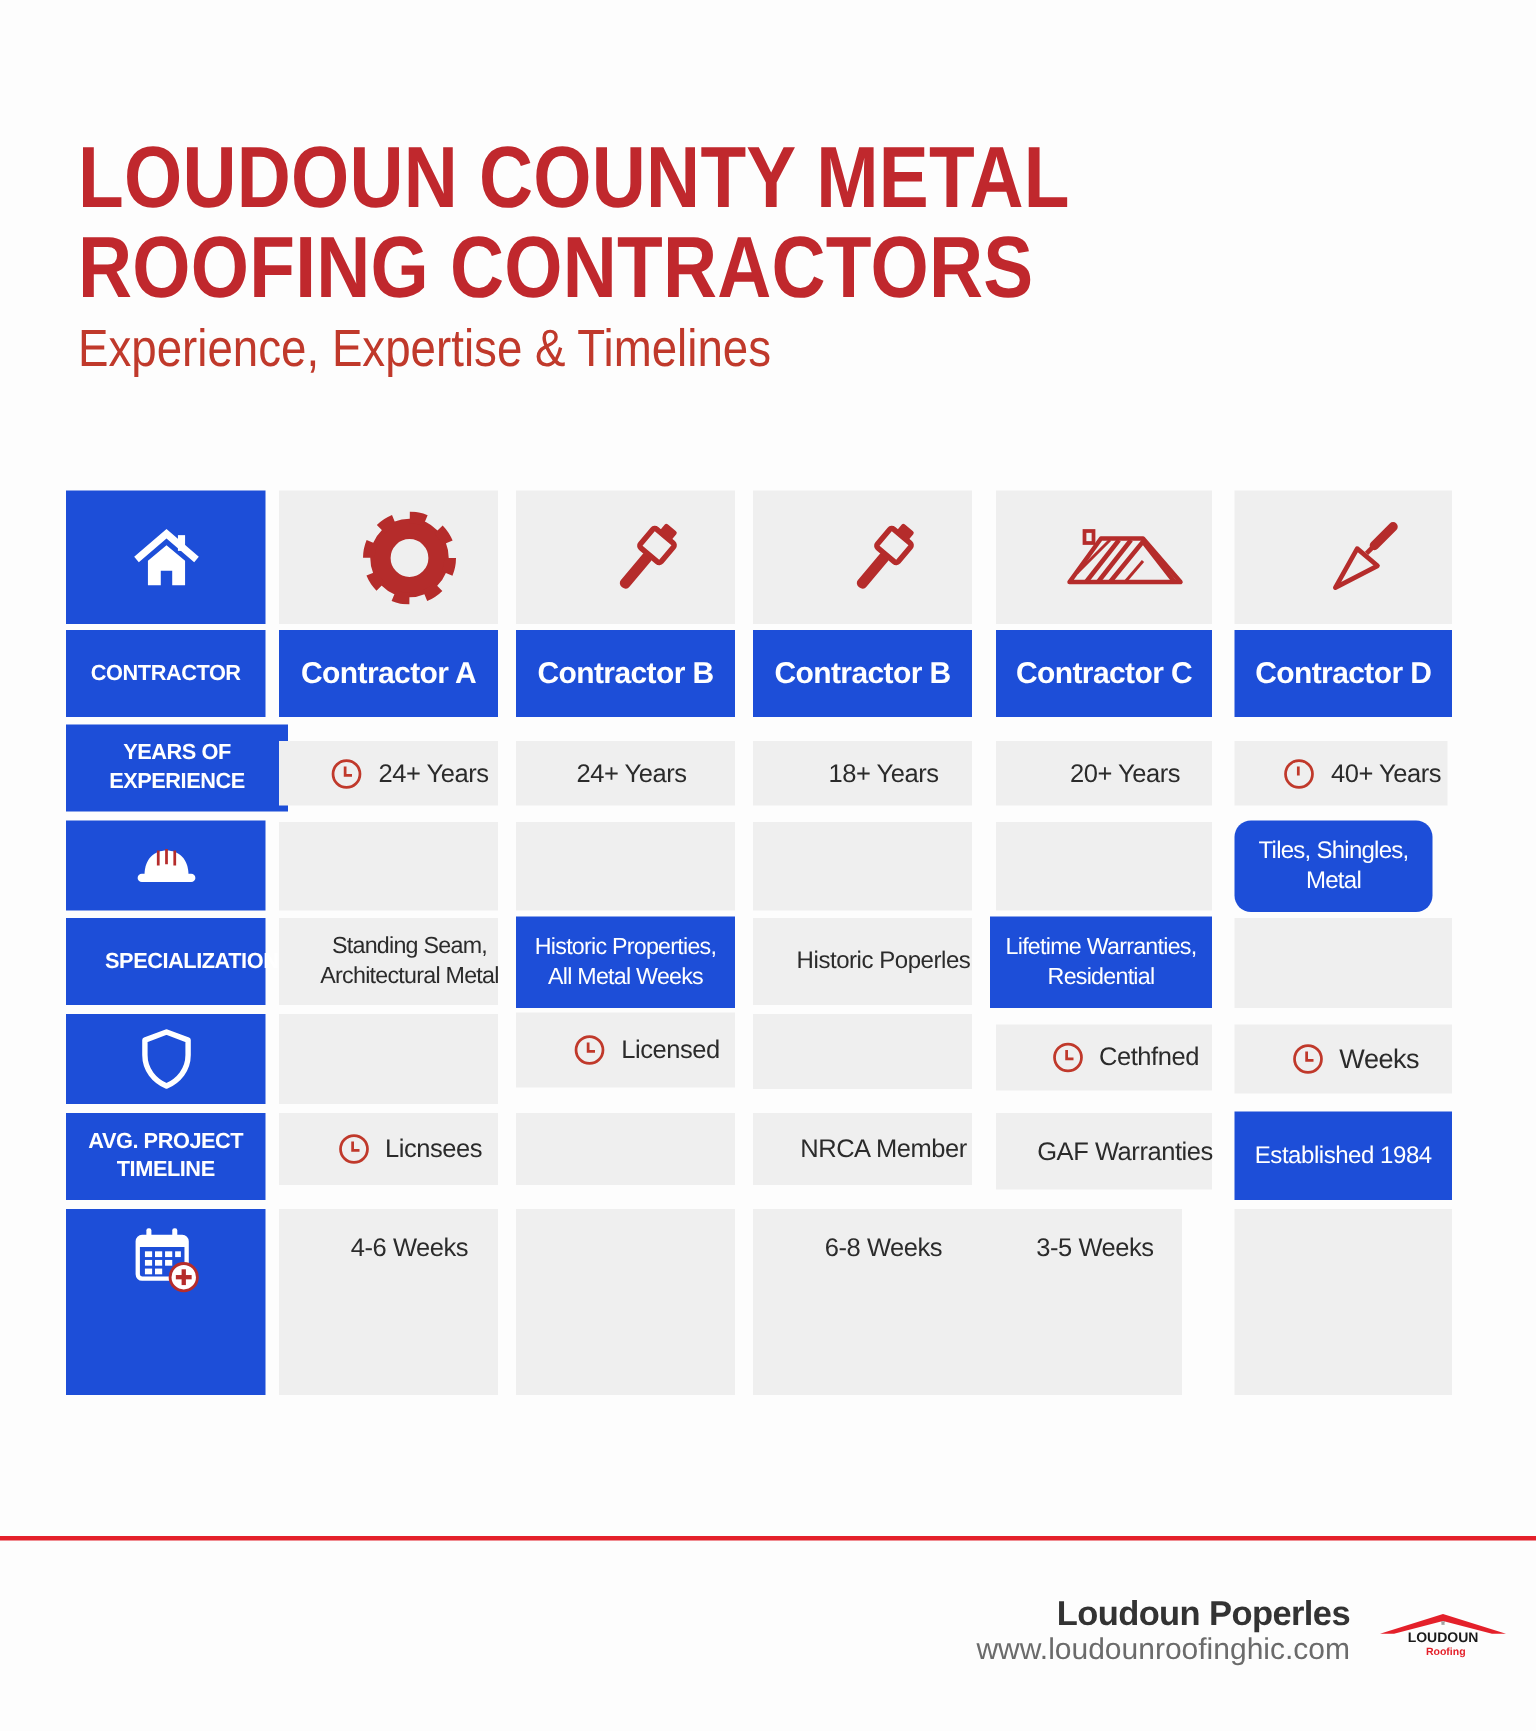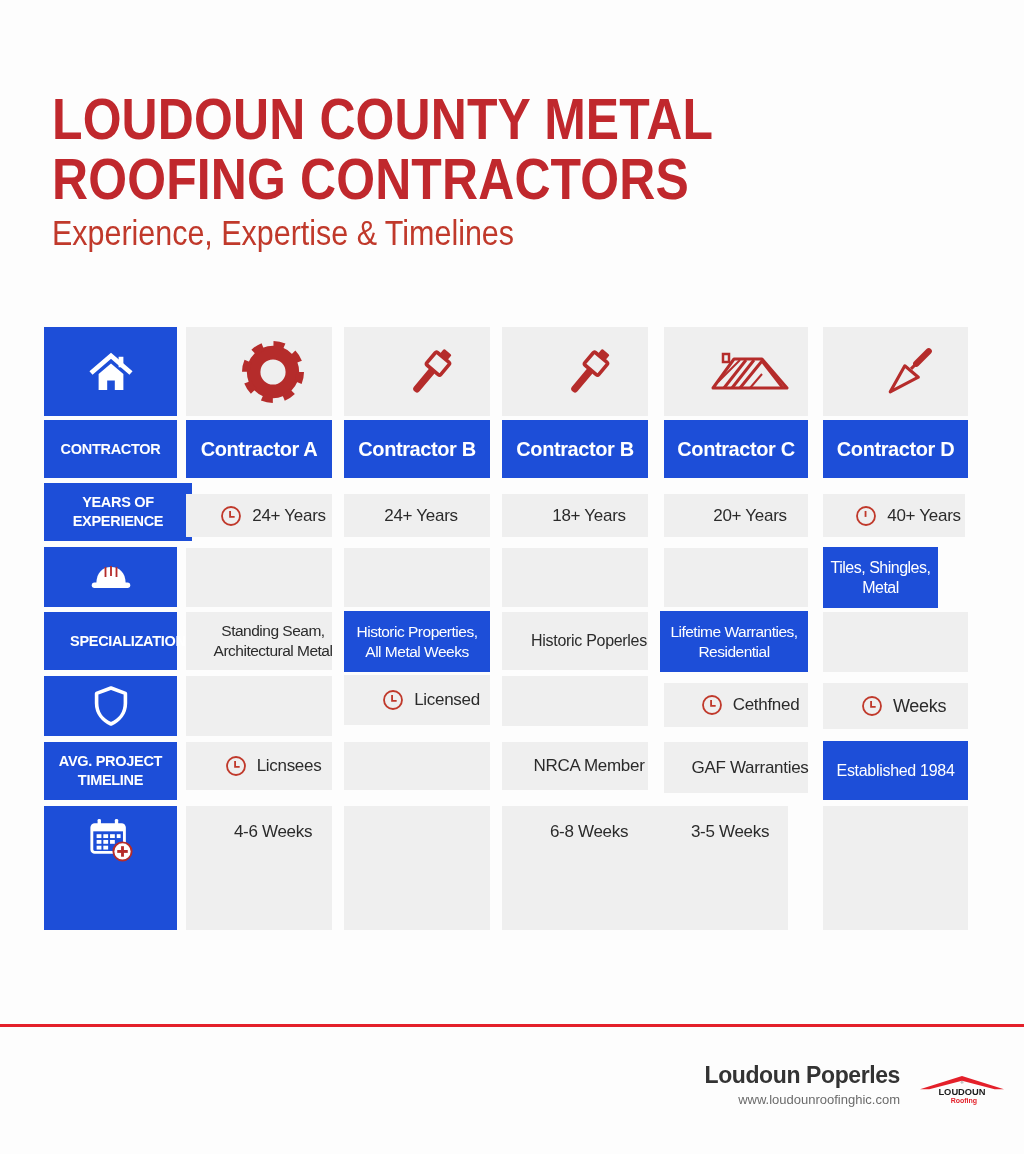--- a/index.html
+++ b/index.html
@@ -49,21 +49,21 @@
       position: absolute; left: 0; top: 1024px; width: 1024px; height: 3px; background: #e4202a;
     }
     .footer-text {
       position: absolute; right: 124px; top: 1062px; text-align: right;
     }
     .footer-company {
       display: block; font-weight: bold; font-size: 23px; line-height: 26px;
       letter-spacing: -0.4px; color: #333333; white-space: nowrap;
     }
     .footer-url {
-      display: block; font-size: 13px; line-height: 24px; color: #6b6b6b; white-space: nowrap; text-align: right;
+      display: block; font-size: 20px; line-height: 24px; color: #6b6b6b; white-space: nowrap; text-align: right;
     }
     .logo { position: absolute; left: 920px; top: 1074px; width: 84px; height: 34px; }
   </style>
 </head>
 <body>
 
 <div id="page">
 
   <h1 class="title" style="top:90px;">LOUDOUN COUNTY METAL</h1>
   <h1 class="title" style="top:150px;">ROOFING CONTRACTORS</h1>
@@ -263,21 +263,21 @@
     <div class="cell red" style="left:823px;top:420px;width:145px;height:58px;">
       <span class="name-txt">Contractor D</span>
     </div>
     <div class="cell grey row" style="left:823px;top:494px;width:142px;height:43px;">
       <svg class="clock" viewBox="0 0 24 24">
           <circle cx="12" cy="12" r="9.8" fill="none" stroke="#c0392b" stroke-width="2"></circle>
           <path d="M11.5 6.5 V13" fill="none" stroke="#c0392b" stroke-width="2"></path>
         </svg>
       <span class="val-txt">40+ Years</span>
     </div>
-    <div class="cell red" style="left:823px;top:547px;width:115px;height:61px;">
+    <div class="cell red" style="left:823px;top:547px;width:132px;height:61px;border-radius:11px;">
       <span class="multi-txt" style="font-size:16px;">Tiles, Shingles,</span>
       <span class="multi-txt" style="font-size:16px;">Metal</span>
     </div>
     <div class="cell grey" style="left:823px;top:612px;width:145px;height:60px;"></div>
     <div class="cell grey row" style="left:823px;top:683px;width:145px;height:46px;padding-right:12px;">
       <svg class="clock" viewBox="0 0 24 24">
           <circle cx="12" cy="12" r="9.8" fill="none" stroke="#c0392b" stroke-width="2"></circle>
           <path d="M11 6.5 V13 H16" fill="none" stroke="#c0392b" stroke-width="2"></path>
         </svg>
       <span class="val-txt" style="font-size:18px;">Weeks</span>

